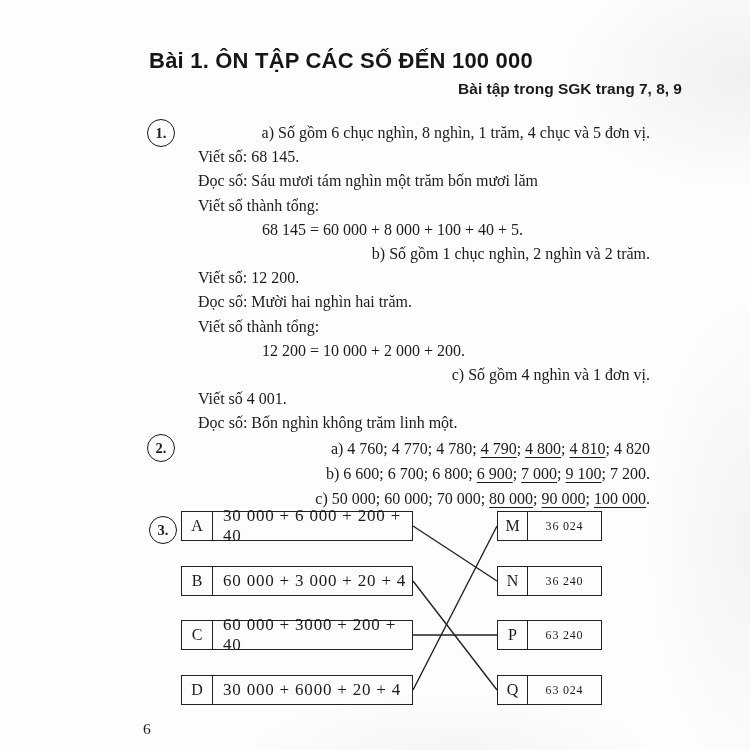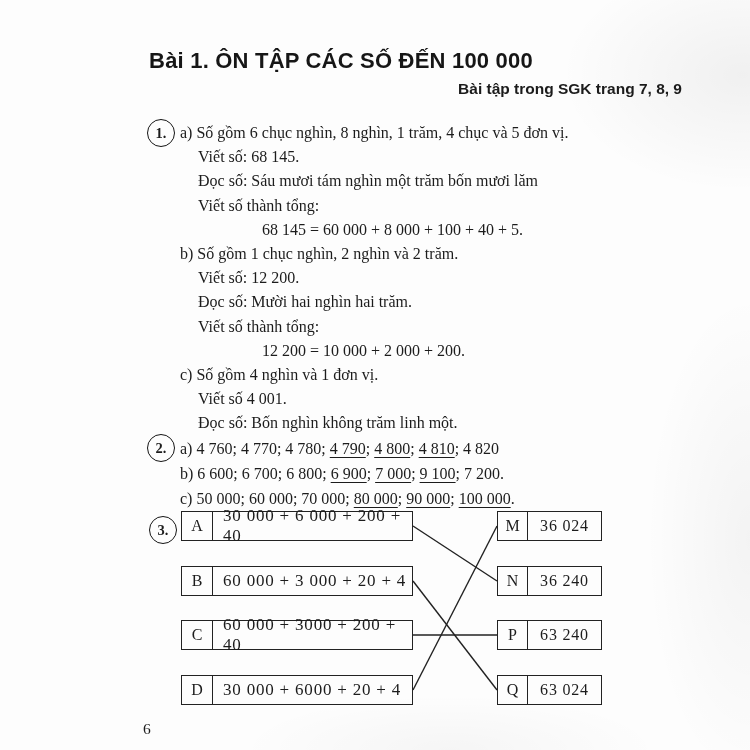--- a/index.html
+++ b/index.html
@@ -34,21 +34,21 @@
   }
   #c1 { left: 147px; top: 119px; }
   #c2 { left: 147px; top: 434px; }
   #c3 { left: 149px; top: 516px; }
   .plines { position: absolute; left: 180px; width: 470px; white-space: nowrap; }
   .p1 { top: 121px; }
   .p1 .tline { line-height: 24.2px; }
   .p2 { top: 436px; }
   .p2 .tline { line-height: 25px; }
   .tline { font-size: 16px; color: #1c1c1c; }
-  .ind-item { padding-left: 0; }
+  .ind-item { padding-left: 0; text-align: right; }
   .ind-sub  { padding-left: 18px; }
   .ind-sum  { padding-left: 82px; }
   .u {
     text-decoration: underline;
     text-decoration-thickness: 1.2px;
     text-underline-offset: 3px;
     margin-top: 28px;
   }
   .mbox {
     position: absolute; box-sizing: border-box; height: 30px;
@@ -62,21 +62,21 @@
   .lbox { left: 181px; width: 232px; }
   .lbox .cell-letter { width: 31px; }
   .lbox .cell-expr {
     flex: 1; display: flex; align-items: center;
     padding-left: 10px; font-size: 17px; letter-spacing: 0.8px;
   }
   .rbox { left: 497px; width: 105px; }
   .rbox .cell-letter { width: 30px; }
   .rbox .cell-val {
     flex: 1; display: flex; align-items: center; justify-content: center;
-    font-size: 16px; letter-spacing: 0.8px;
+    font-size: 12px; letter-spacing: 0.8px;
   }
   #links { position: absolute; left: 0; top: 0; width: 750px; height: 750px; pointer-events: none; }
   .pageno { position: absolute; left: 143px; top: 720px; font-size: 15.5px; }
 </style>
 </head>
 <body>
 
 <div class="page">
 
   <div class="heading">

